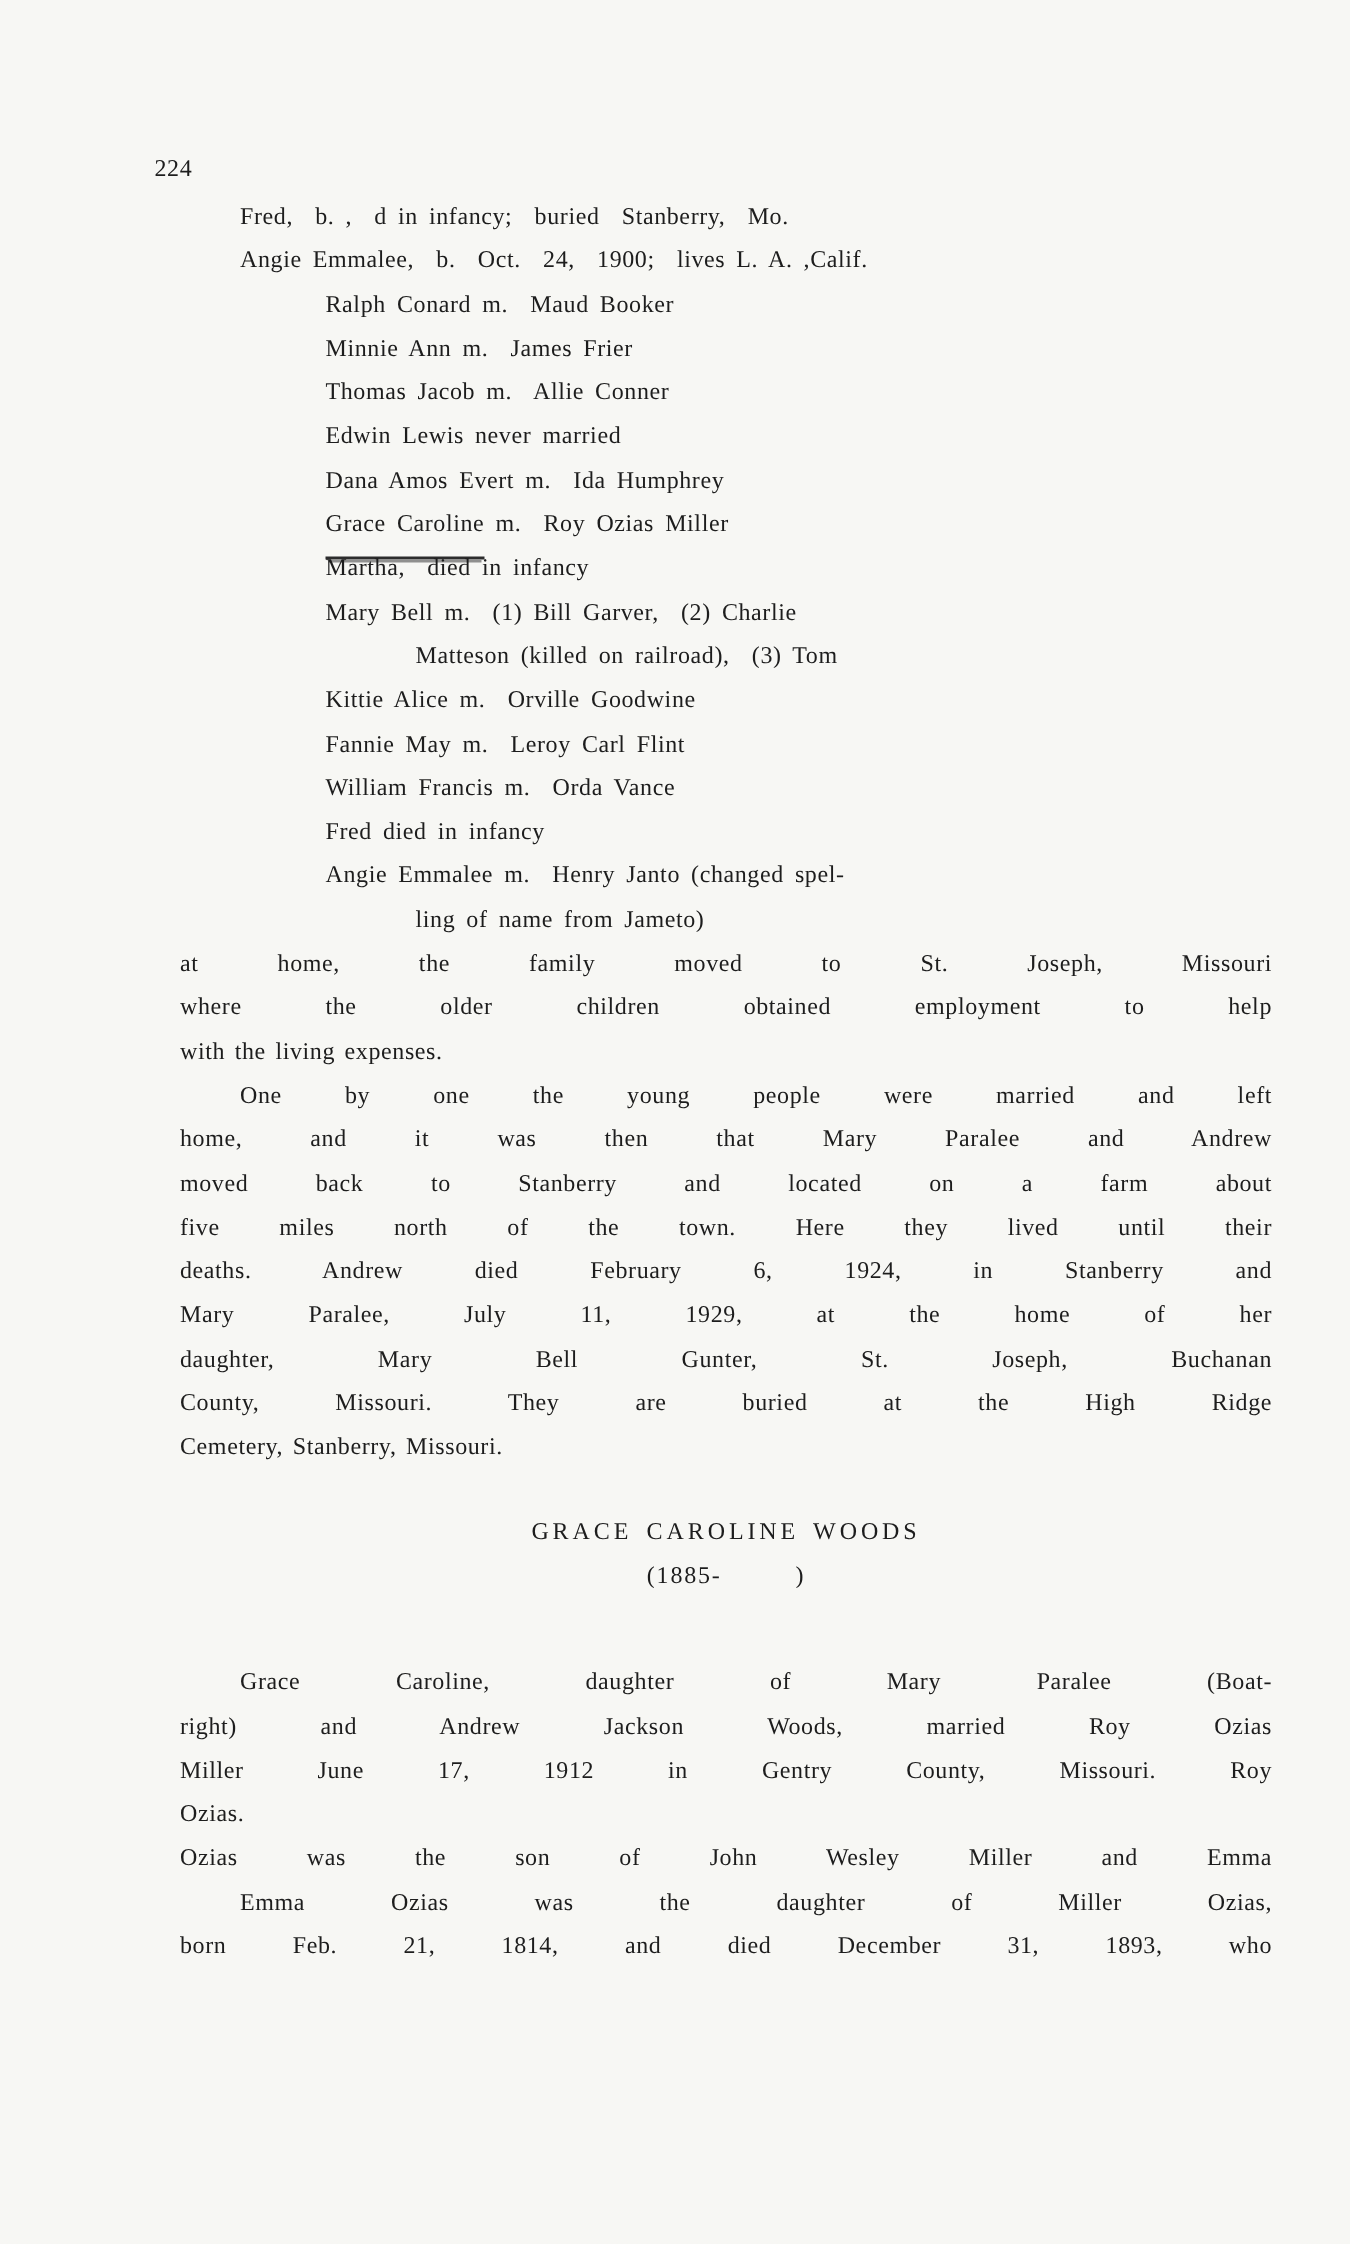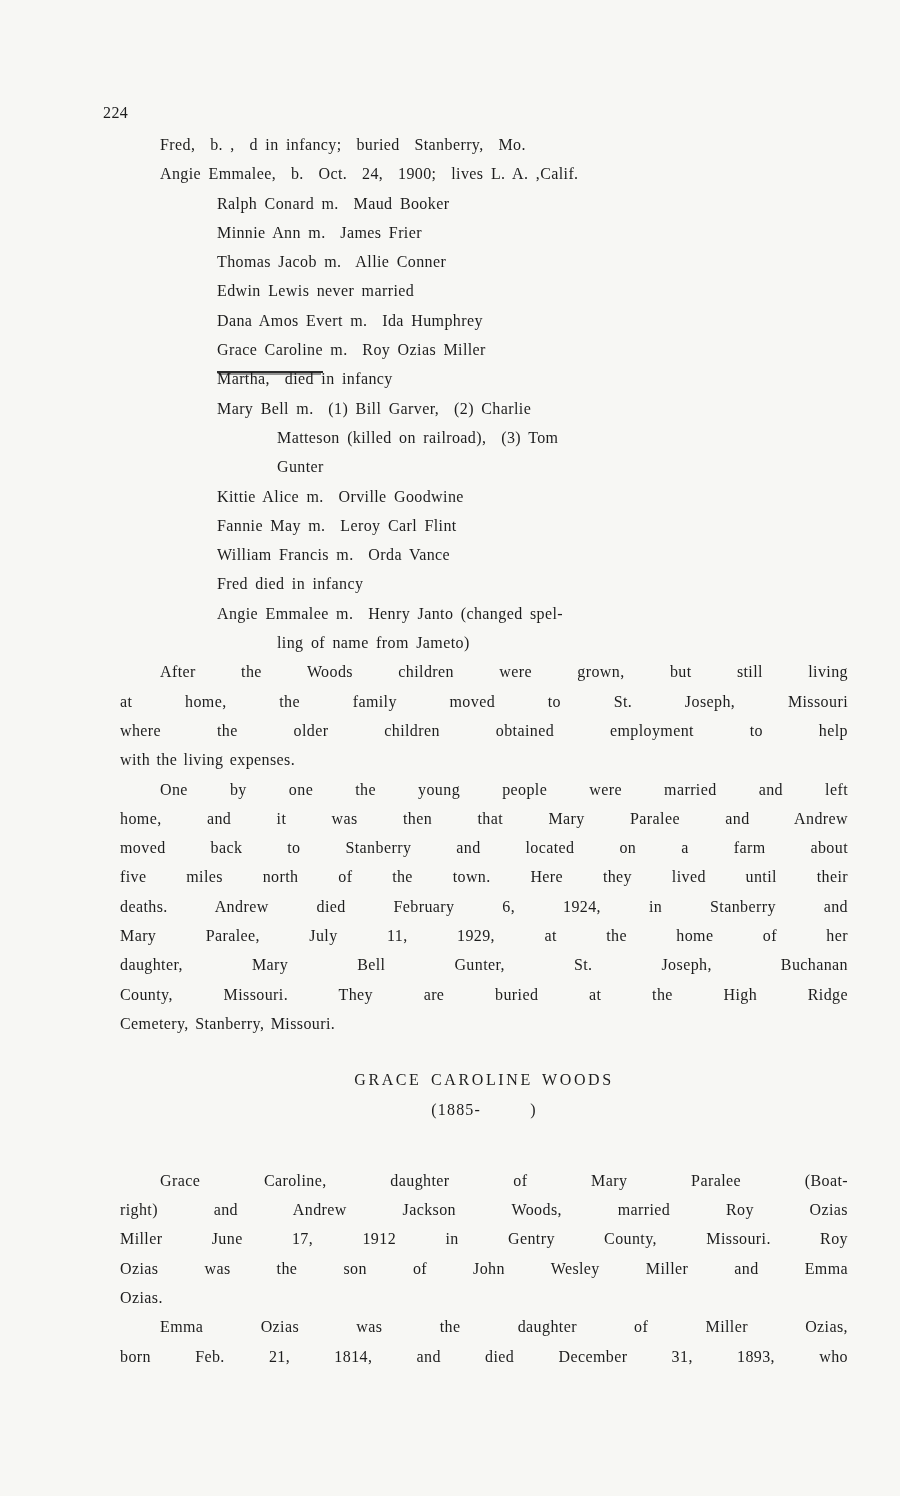--- a/index.html
+++ b/index.html
@@ -84,49 +84,47 @@
     <div class="ln l1">Angie Emmalee,  b.  Oct.  24,  1900;  lives L. A. ,Calif.</div>
     <div class="ln l2">Ralph Conard m.  Maud Booker</div>
     <div class="ln l2">Minnie Ann m.  James Frier</div>
     <div class="ln l2">Thomas Jacob m.  Allie Conner</div>
     <div class="ln l2">Edwin Lewis never married</div>
     <div class="ln l2">Dana Amos Evert m.  Ida Humphrey</div>
     <div class="ln l2"><span class="ul">Grace Caroline</span><span> m.  Roy Ozias Miller</span></div>
     <div class="ln l2">Martha,  died in infancy</div>
     <div class="ln l2">Mary Bell m.  (1) Bill Garver,  (2) Charlie</div>
     <div class="ln l3">Matteson (killed on railroad),  (3) Tom</div>
-    <div class="ln l3">Gunter</div>
     <div class="ln l2">Kittie Alice m.  Orville Goodwine</div>
     <div class="ln l2">Fannie May m.  Leroy Carl Flint</div>
     <div class="ln l2">William Francis m.  Orda Vance</div>
     <div class="ln l2">Fred died in infancy</div>
     <div class="ln l2">Angie Emmalee m.  Henry Janto (changed spel-</div>
     <div class="ln l3">ling of name from Jameto)</div>
 
-    <div class="ln j ind">After the Woods children were grown, but still living</div>
     <div class="ln j">at home, the family moved to St. Joseph, Missouri</div>
     <div class="ln j">where the older children obtained employment to help</div>
     <div class="ln plast">with the living expenses.</div>
 
     <div class="ln j ind">One by one the young people were married and left</div>
     <div class="ln j">home, and it was then that Mary Paralee and Andrew</div>
     <div class="ln j">moved back to Stanberry and located on a farm about</div>
     <div class="ln j">five miles north of the town. Here they lived until their</div>
     <div class="ln j">deaths. Andrew died February 6, 1924, in Stanberry and</div>
     <div class="ln j">Mary Paralee, July 11, 1929, at the home of her</div>
     <div class="ln j">daughter, Mary Bell Gunter, St. Joseph, Buchanan</div>
     <div class="ln j">County, Missouri. They are buried at the High Ridge</div>
     <div class="ln plast">Cemetery, Stanberry, Missouri.</div>
 
     <div class="ln heading">GRACE CAROLINE WOODS</div>
     <div class="ln years">(1885-      )</div>
 
     <div class="ln j ind gap-before">Grace Caroline, daughter of Mary Paralee (Boat-</div>
     <div class="ln j">right) and Andrew Jackson Woods, married Roy Ozias</div>
     <div class="ln j">Miller June 17, 1912 in Gentry County, Missouri. Roy</div>
+    <div class="ln plast">Ozias.</div>
     <div class="ln j">Ozias was the son of John Wesley Miller and Emma</div>
-    <div class="ln plast">Ozias.</div>
 
     <div class="ln j ind">Emma Ozias was the daughter of Miller Ozias,</div>
     <div class="ln j">born Feb. 21, 1814, and died December 31, 1893, who</div>
 
   </div>
 </div>
 
 </body></html>

